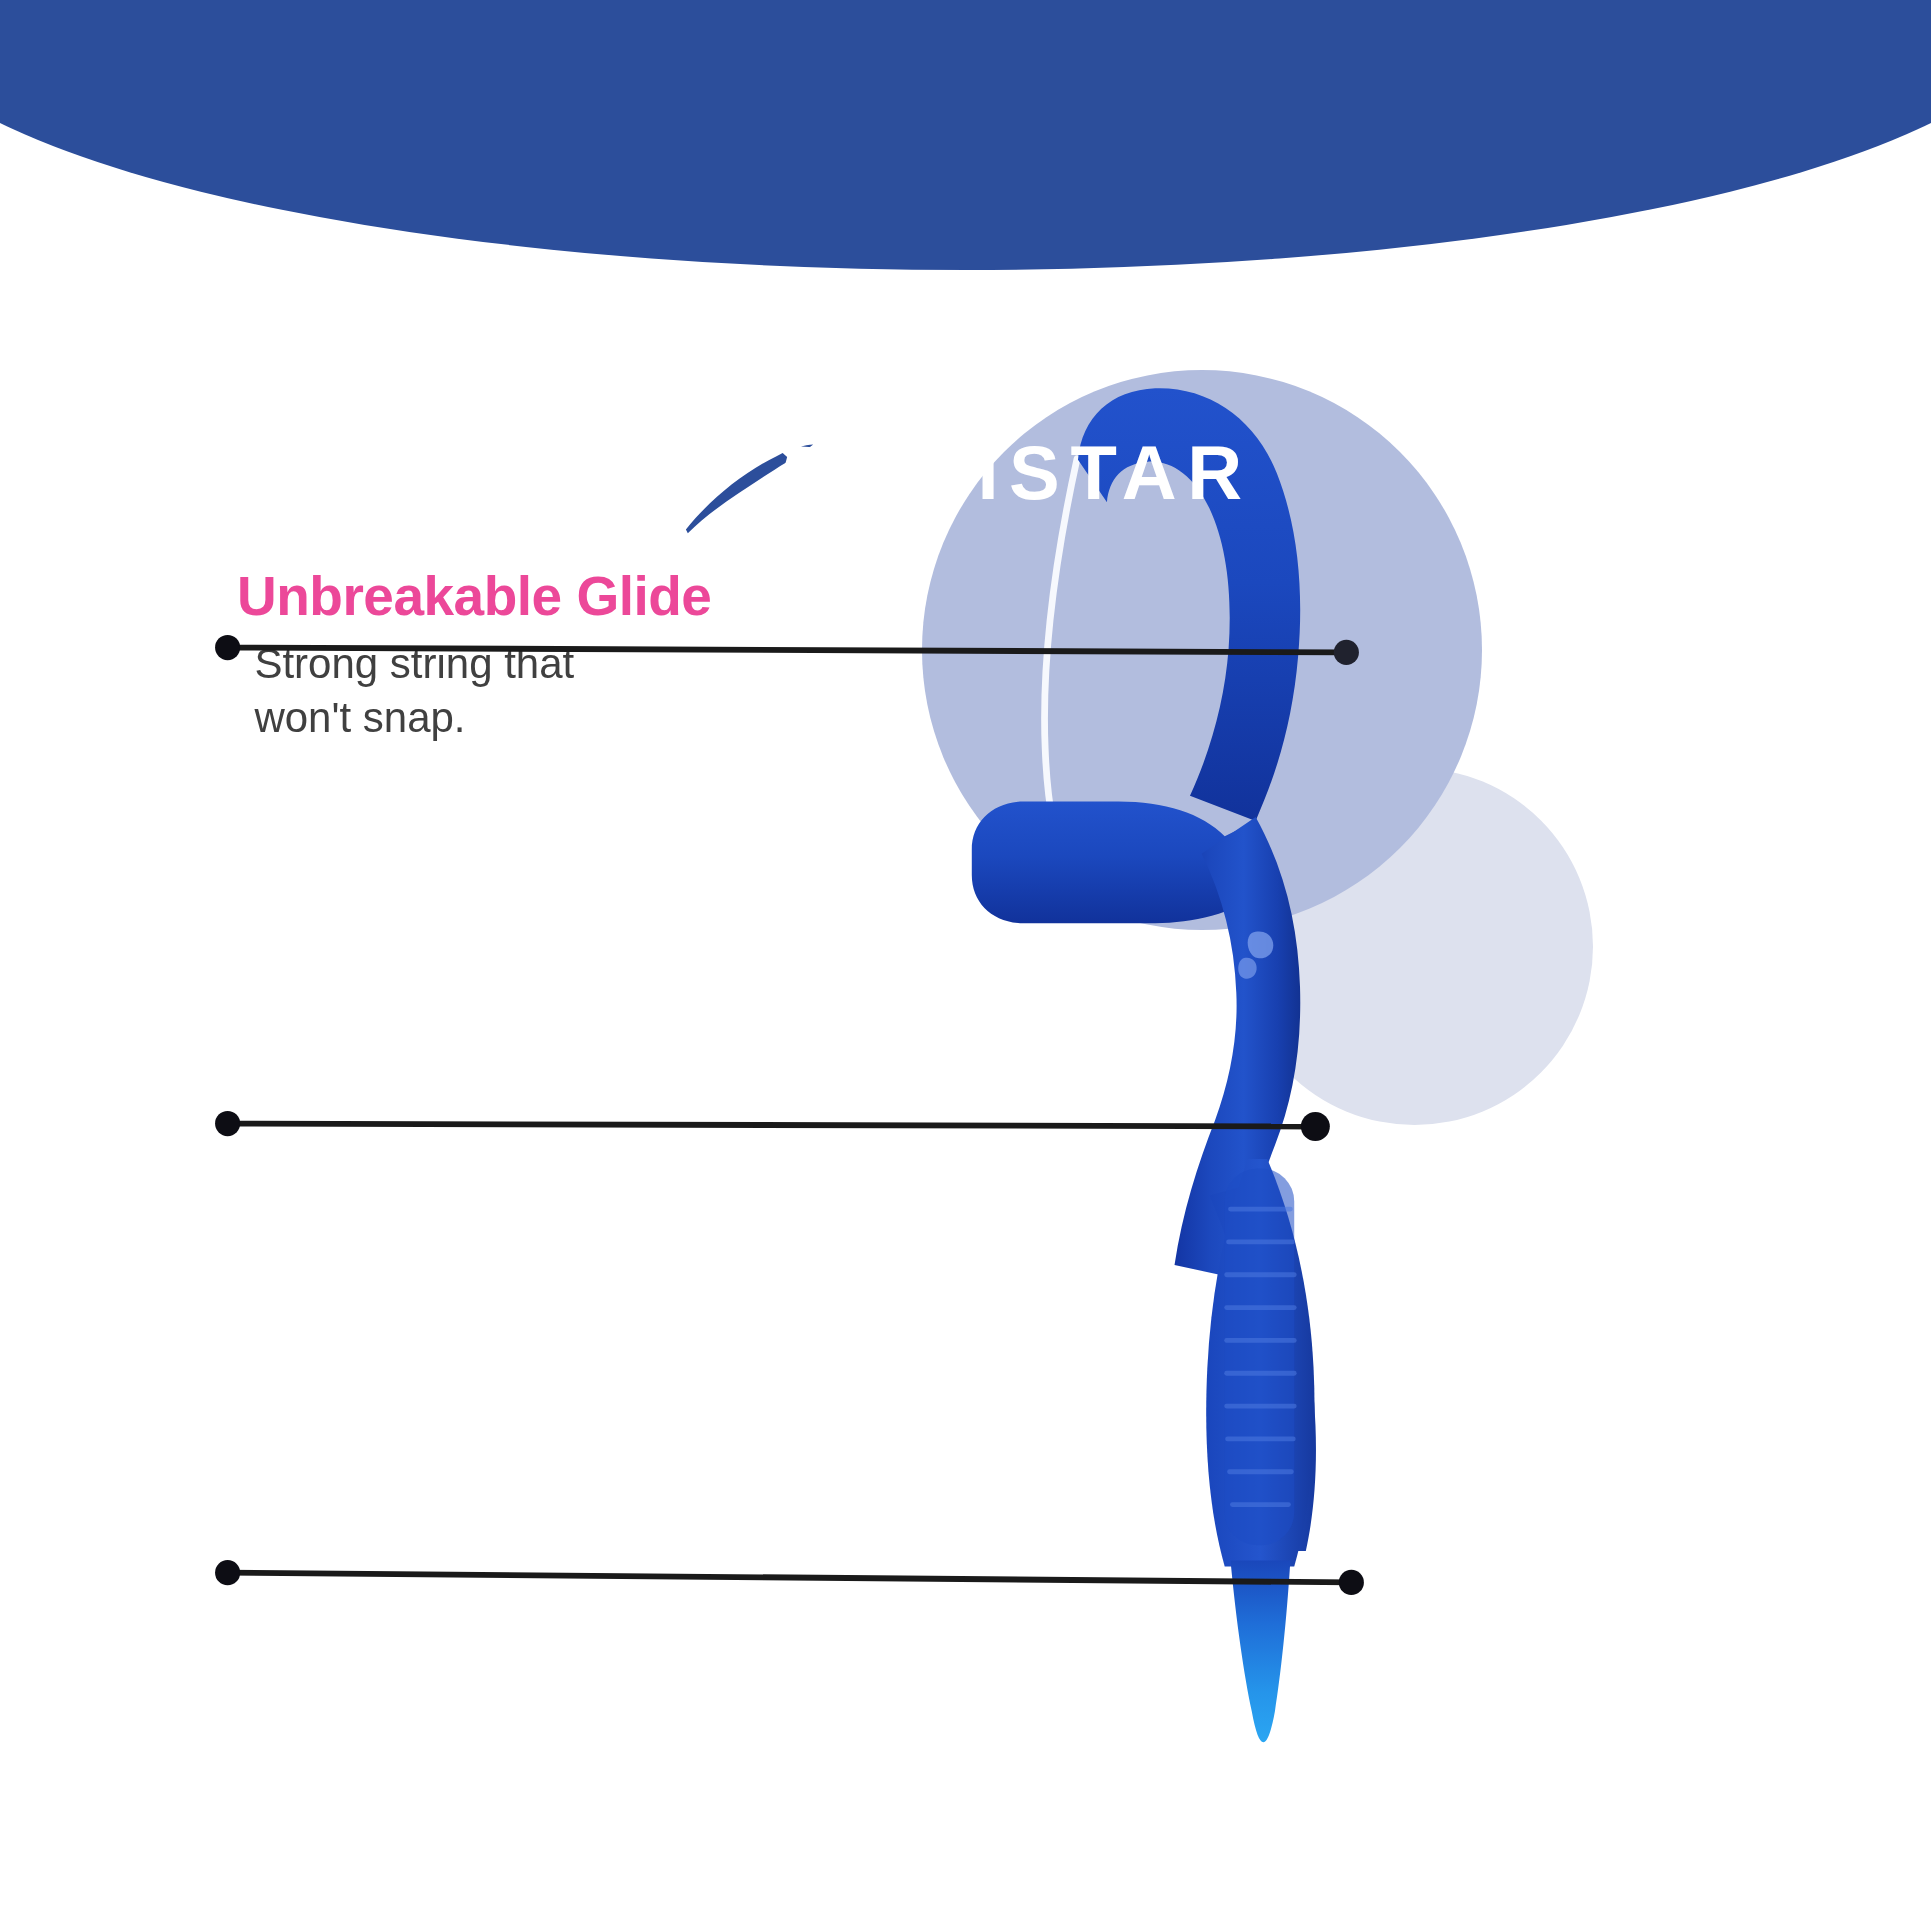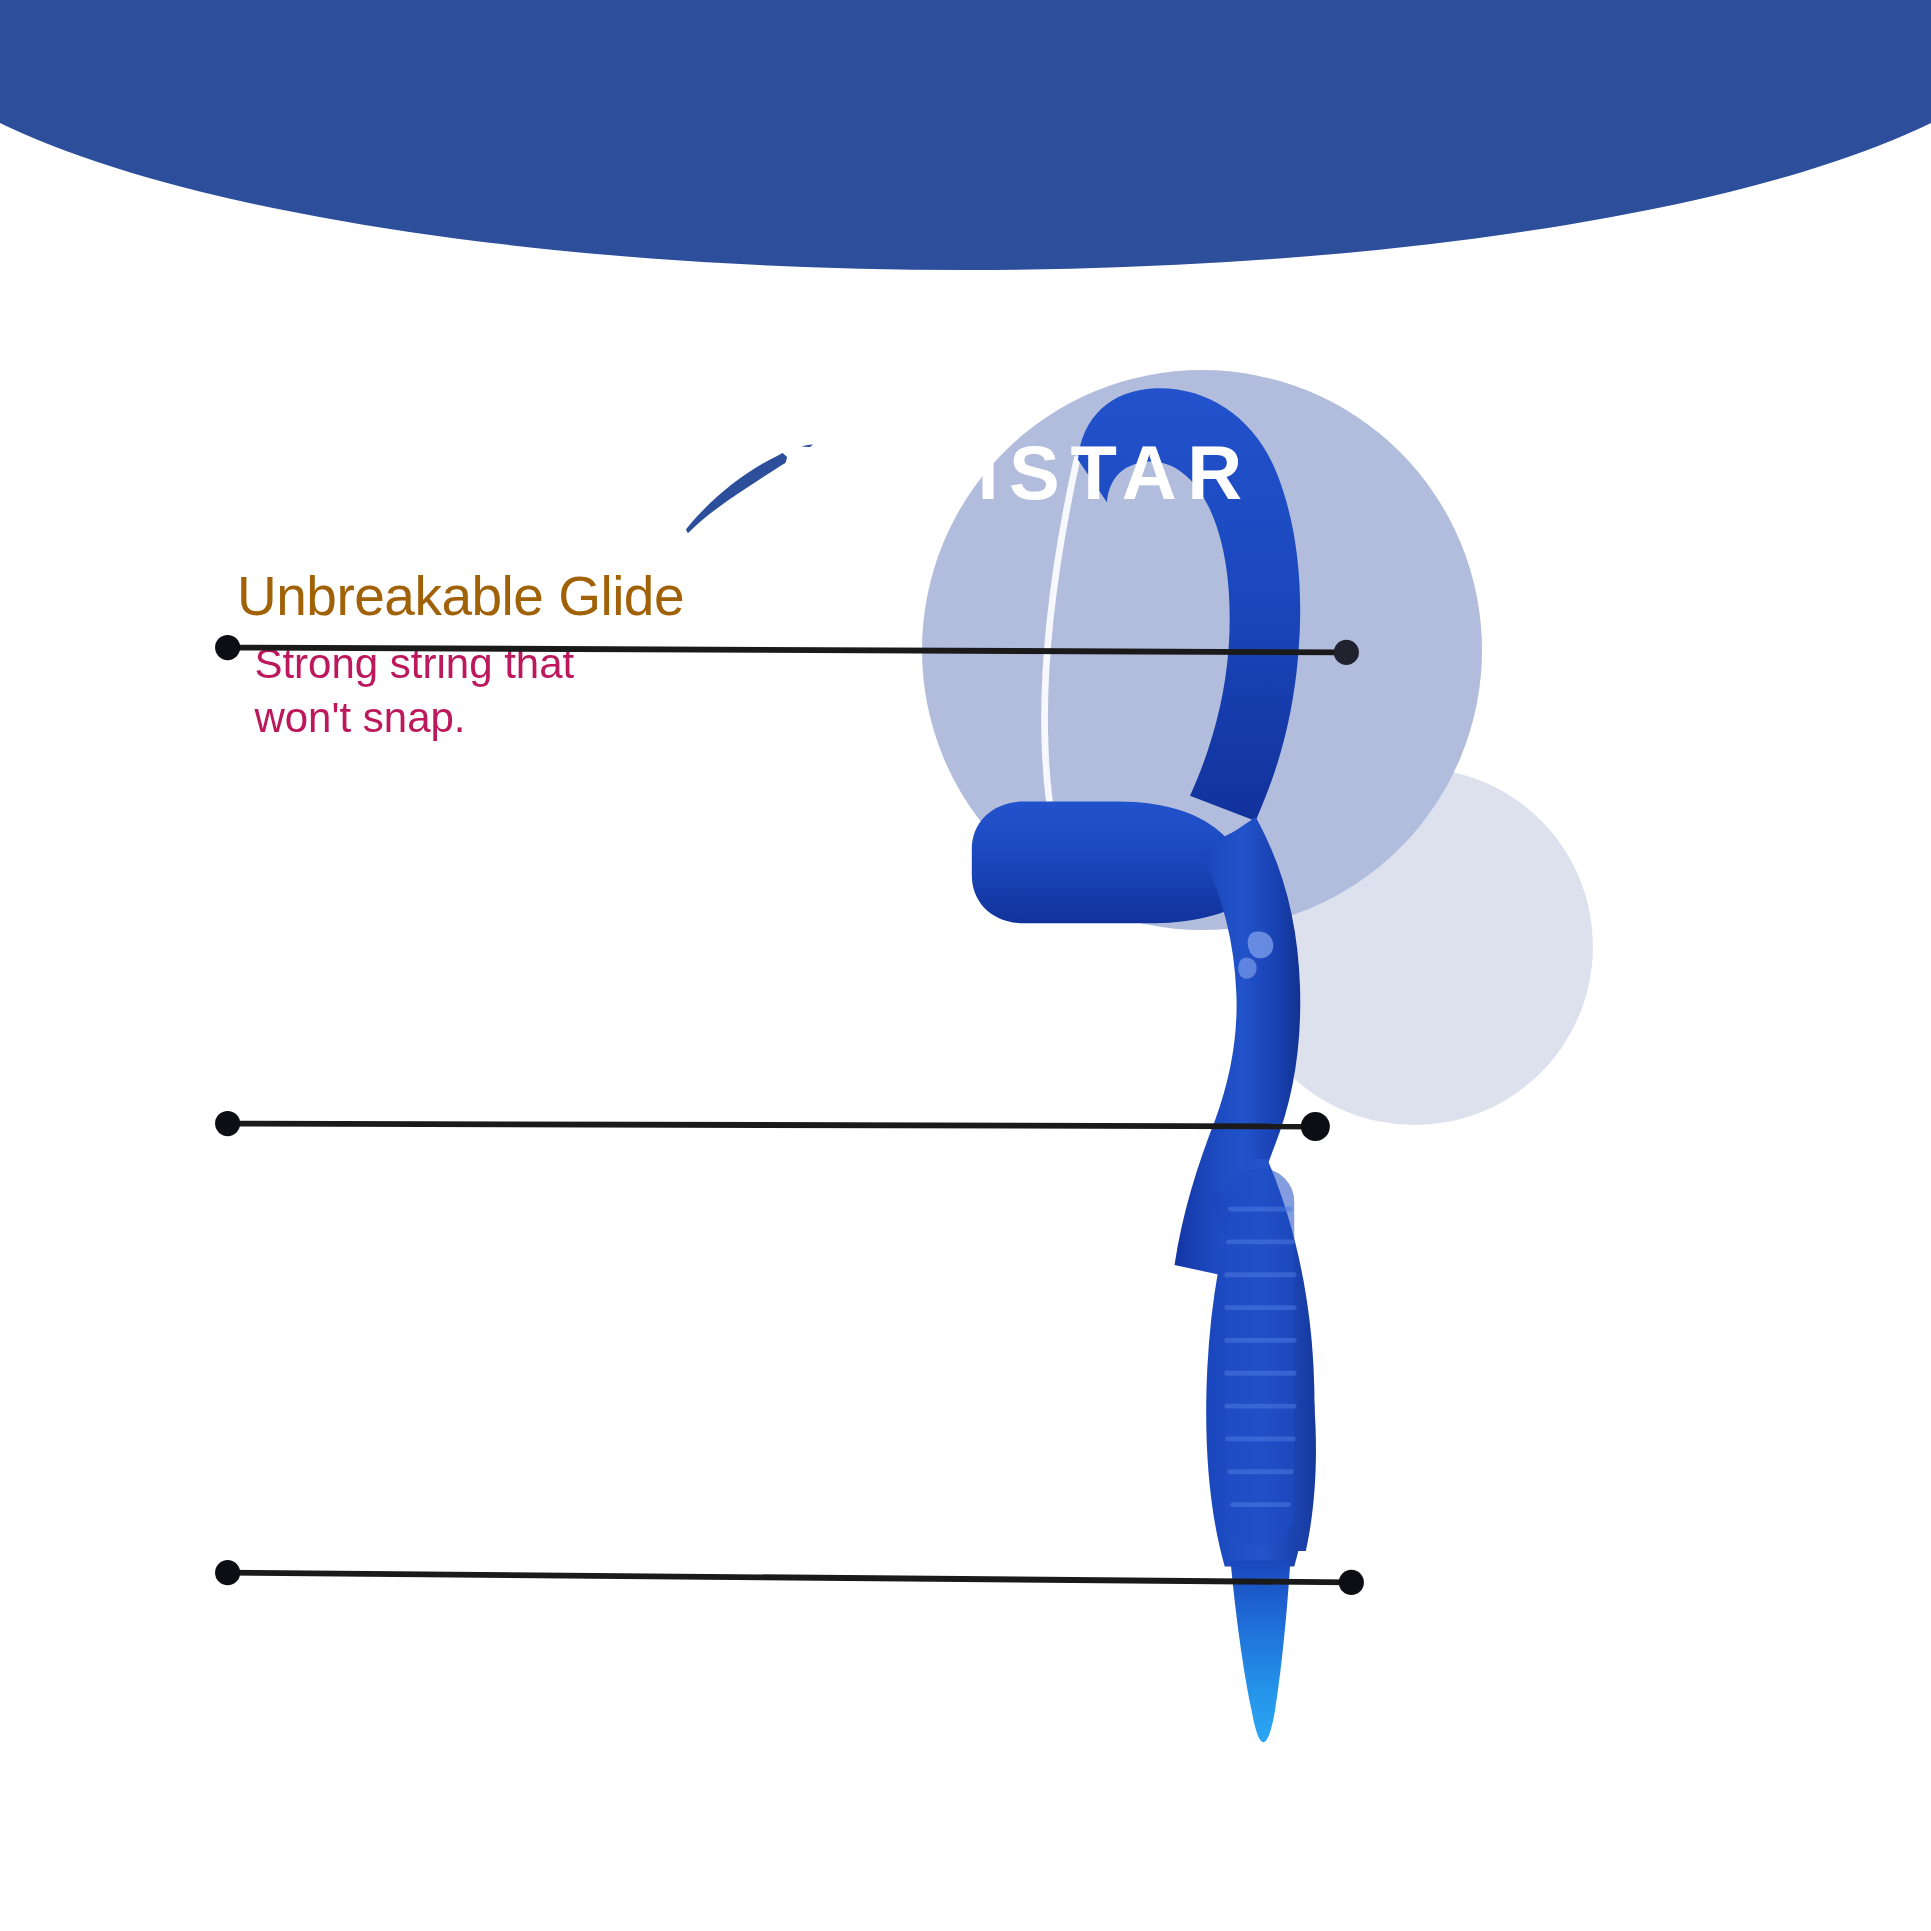--- a/index.html
+++ b/index.html
@@ -68,30 +68,30 @@
     position:absolute;
     left:966px; top:367px;
     width:502px; height:1352px;
     z-index:2;
     overflow:visible;
   }
 
   
   .callout { position:absolute; z-index:4; }
   .callout-title {
-    color:#a16207;
-    font-weight:400;
+    color:#ec4899;
+    font-weight:700;
     font-size:55px;
     line-height:1.04;
     letter-spacing:-0.5px;
     white-space:nowrap;
     font-family:"Liberation Sans", sans-serif;
   }
   .callout-desc {
-    color:#be185d;
+    color:#404040;
     font-size:42px;
     line-height:1.28;
     font-weight:400;
     white-space:pre-line;
     margin-top:11.6px;
     font-family:"Liberation Sans", sans-serif;
   }
   .leader {
     position:absolute;
     z-index:5;

